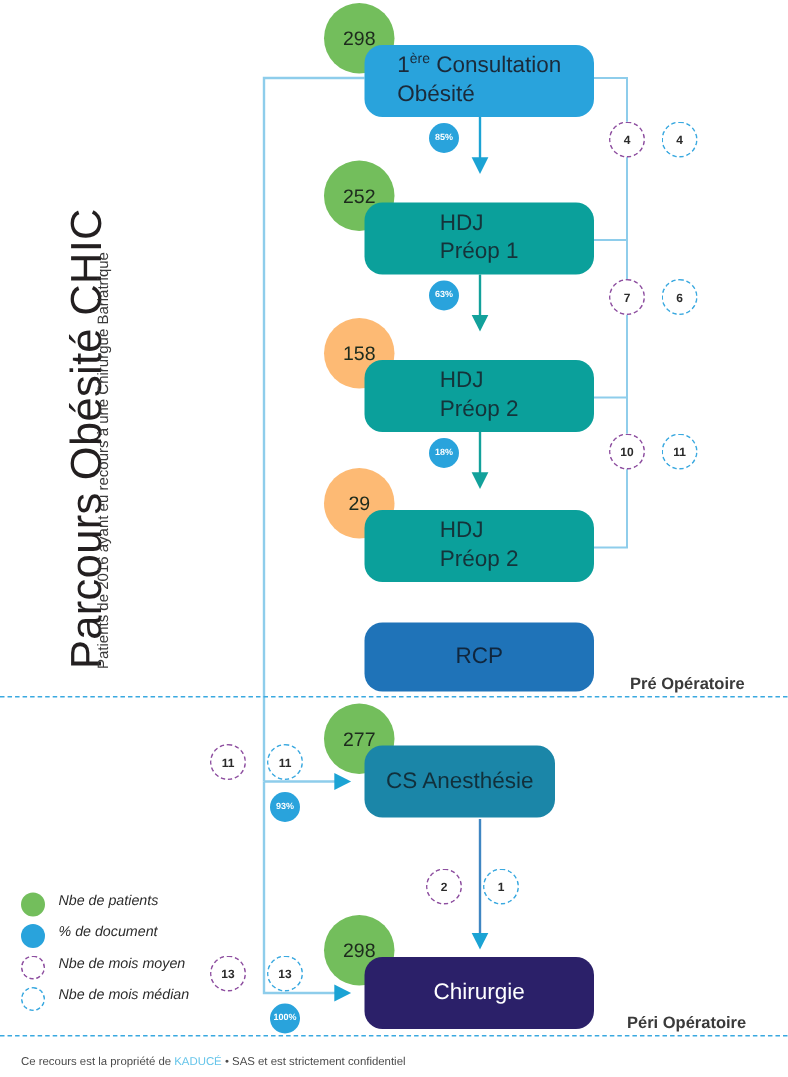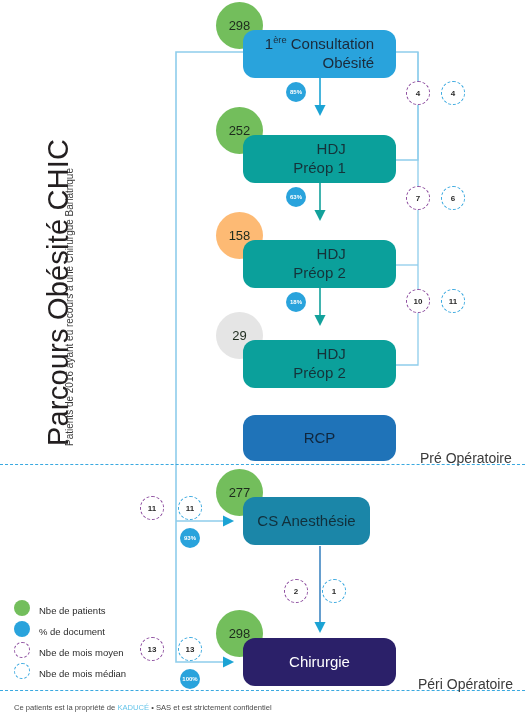--- a/index.html
+++ b/index.html
@@ -38,21 +38,21 @@
     color:#3a3a3a;
   }
 
   
   .node{
     position:absolute;
     border-radius:12px;
     display:flex;
     align-items:center;
     justify-content:center;
-    text-align:right;
+    text-align:left;
     line-height:1.25;
     font-size:15px;
     z-index:4;
   }
   .node .lbl{display:block;padding:0 6px;}
   .node sup{font-size:.62em;vertical-align:super;line-height:0;}
 
   
   .count{
     position:absolute;
@@ -84,27 +84,27 @@
   .dcircle.median{border:1.4px dashed #3aa9e0;}
 
   
   .sep{
     position:absolute;left:0;width:525px;height:0;
     border-top:1.4px dashed #3aa9e0;
     z-index:2;
   }
   .sep-label{
     position:absolute;
-    font-size:14px;color:#3a3a3a;
-    z-index:5;white-space:nowrap;
+    font-size:11px;color:#3a3a3a;
+    z-index:5;white-space:nowrap;font-weight:bold;
   }
 
   
   .legend{position:absolute;left:14px;top:595px;z-index:5;}
-  .legend-row{display:flex;align-items:flex-end;height:21px;}
+  .legend-row{display:flex;align-items:flex-start;height:21px;font-style:italic;}
   .legend-swatch{
     width:16px;height:16px;border-radius:50%;
     margin-right:9px;flex:0 0 16px;box-sizing:border-box;
   }
   .legend-swatch.dash-mean{background:#fff;border:1.4px dashed #8e4fa0;}
   .legend-swatch.dash-median{background:#fff;border:1.4px dashed #3aa9e0;}
   .legend-text{font-size:9.5px;color:#2b2b2b;}
 
   
   .footer{
@@ -183,21 +183,21 @@
     <span class="lbl">CS Anesthésie</span>
   </div>
 
   <div class="node" style="left:243px;top:638px;width:153px;height:48px;background:#2b2069;color:#ffffff;">
     <span class="lbl">Chirurgie</span>
   </div>
 
   <div class="count" style="left:216px;top:2px;width:47px;height:47px;background:#73be5c;">298</div>
   <div class="count" style="left:216px;top:107px;width:47px;height:47px;background:#73be5c;">252</div>
   <div class="count" style="left:216px;top:212px;width:47px;height:47px;background:#fdba74;">158</div>
-  <div class="count" style="left:216px;top:312px;width:47px;height:47px;background:#e5e5e5;">29</div>
+  <div class="count" style="left:216px;top:312px;width:47px;height:47px;background:#fdba74;">29</div>
   <div class="count" style="left:216px;top:469px;width:47px;height:47px;background:#73be5c;">277</div>
   <div class="count" style="left:216px;top:610px;width:47px;height:47px;background:#73be5c;">298</div>
 
   <div class="pct" style="left:286px;top:82px;width:20px;height:20px;background:#29a3dc;">85%</div>
   <div class="pct" style="left:286px;top:187px;width:20px;height:20px;background:#29a3dc;">63%</div>
   <div class="pct" style="left:286px;top:292px;width:20px;height:20px;background:#29a3dc;">18%</div>
   <div class="pct" style="left:180px;top:528px;width:20px;height:20px;background:#29a3dc;">93%</div>
   <div class="pct" style="left:180px;top:669px;width:20px;height:20px;background:#29a3dc;">100%</div>
 
   <div class="dcircle mean" style="left:406px;top:81px;">4</div>
@@ -237,16 +237,16 @@
       <span class="legend-swatch dash-mean"></span>
       <span class="legend-text">Nbe de mois moyen</span>
     </div>
     <div class="legend-row">
       <span class="legend-swatch dash-median"></span>
       <span class="legend-text">Nbe de mois médian</span>
     </div>
   </div>
 
   <div class="footer">
-    <span>Ce patients est la propriété de </span><span class="brand">KADUCÉ</span><span> • SAS et est strictement confidentiel</span>
+    <span>Ce recours est la propriété de </span><span class="brand">KADUCÉ</span><span> • SAS et est strictement confidentiel</span>
   </div>
 
 </div>
 
 </body></html>

